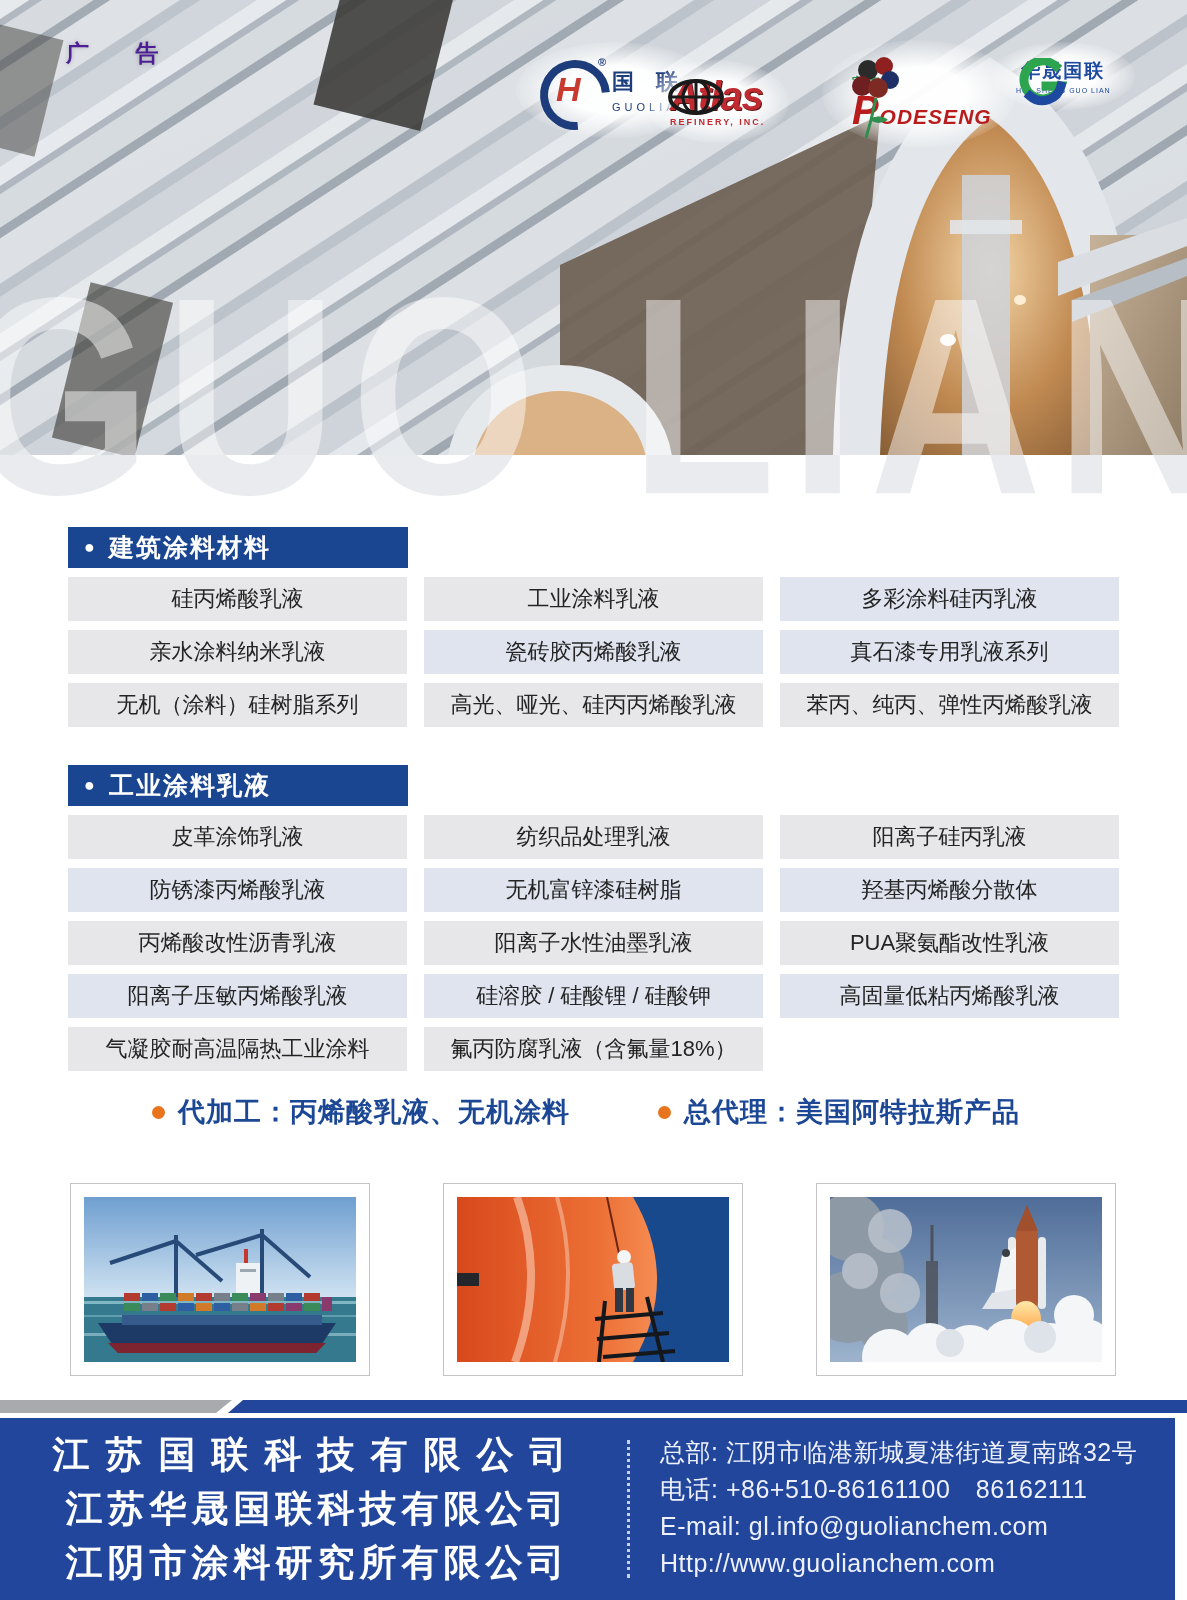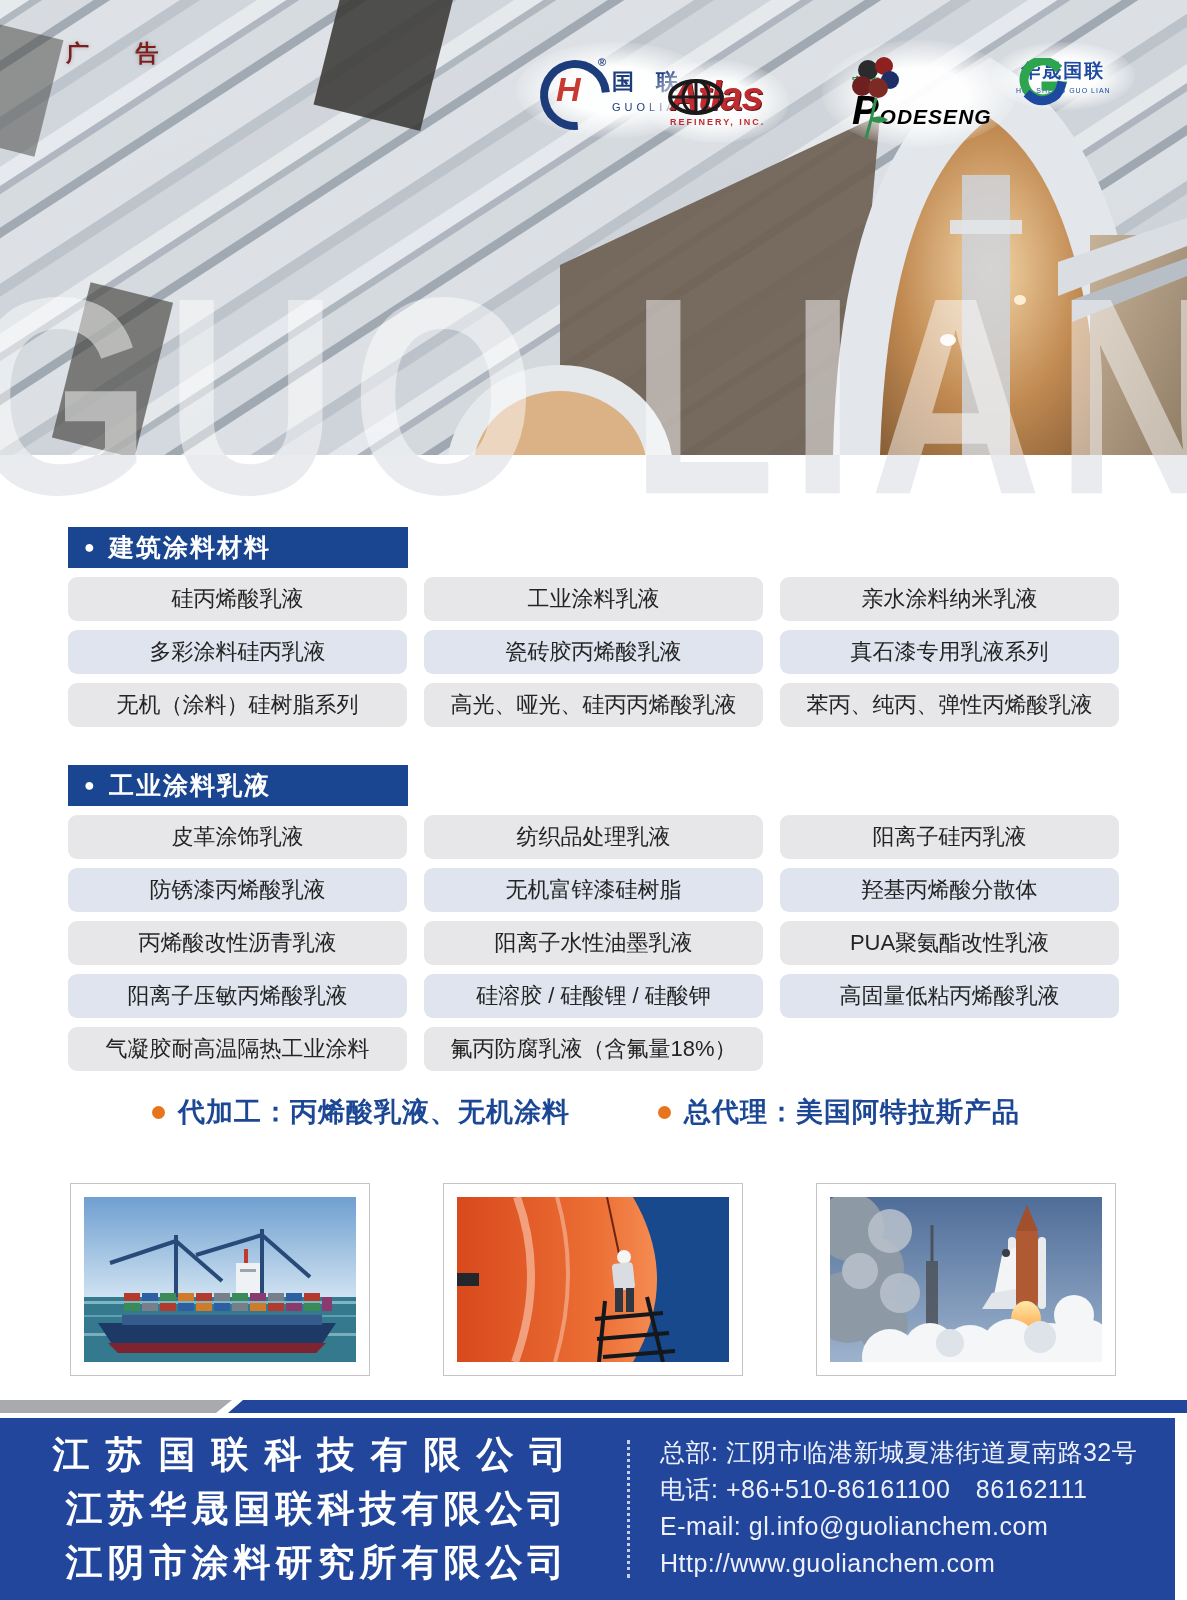--- a/index.html
+++ b/index.html
@@ -2,21 +2,21 @@
 <html><head>
 <meta charset="utf-8">
 <style>
   html,body{margin:0;padding:0;background:#ffffff;}
   .page{position:relative;width:1187px;height:1600px;background:#fff;overflow:hidden;
         font-family:"Liberation Sans","DejaVu Sans",sans-serif;}
 
   
   .hero{position:absolute;left:0;top:0;width:1187px;height:455px;overflow:hidden;background:#c9cfd6;}
   .hero svg{position:absolute;left:0;top:0;}
-  .ad-label{position:absolute;left:66px;top:38px;color:#7f1d1d;font-size:23px;font-weight:bold;
+  .ad-label{position:absolute;left:66px;top:38px;color:#4c1d95;font-size:23px;font-weight:bold;
             letter-spacing:20px;text-shadow:0 0 4px rgba(0,0,0,.25);}
 
   
   .wm{position:absolute;left:-34px;top:256px;font-size:238px;font-weight:bold;line-height:1;
       letter-spacing:14px;white-space:nowrap;transform:scaleY(1.18);transform-origin:0 0;}
   .hero .wm{color:rgba(255,255,255,.48);}
   .wm-below{position:absolute;left:0;top:455px;width:1187px;height:76px;overflow:hidden;pointer-events:none;}
   .wm-below .wm{top:-199px;color:#e9ebef;}
 
   
@@ -29,33 +29,33 @@
           border-right-color:transparent;transform:rotate(40deg);}
   .gl-h{position:absolute;left:16px;top:18px;width:34px;height:26px;color:#c8392f;font-weight:bold;
         font-style:italic;font-size:34px;line-height:26px;}
   .gl-reg{position:absolute;right:-4px;top:-2px;color:#1d3c7c;font-size:11px;font-weight:bold;}
   .gl-cn{color:#1d3c7c;font-size:22px;font-weight:bold;letter-spacing:8px;white-space:nowrap;}
   .gl-en{color:#1d3c7c;font-size:11px;letter-spacing:4px;margin-top:4px;}
   .atlas-word{color:#bf2b31;font-size:40px;font-weight:bold;font-style:italic;letter-spacing:-1px;
               text-shadow:1px 1px 0 #5c1714;line-height:1;}
   .atlas-sub{color:#bf2b31;font-size:9px;font-weight:bold;letter-spacing:2px;text-align:right;margin-top:1px;}
   .pod-cn{color:#2c8a4b;font-size:12px;letter-spacing:3px;font-weight:bold;}
-  .pod-text{color:#000000;font-size:21px;font-weight:bold;font-style:italic;letter-spacing:1px;line-height:1;}
+  .pod-text{color:#b91c1c;font-size:21px;font-weight:bold;font-style:italic;letter-spacing:1px;line-height:1;}
   .pod-text::first-letter{font-size:1.9em;}
   .hs-cn{color:#1d4aa0;font-size:19px;font-weight:bold;letter-spacing:2px;white-space:nowrap;}
   .hs-en{color:#1d4aa0;font-size:7px;letter-spacing:1px;margin-top:3px;white-space:nowrap;}
 
   
   .section{position:absolute;left:68px;width:1051px;}
   .sec-header{width:340px;height:41px;background:#1a4590;color:#fff;display:flex;align-items:center;
               padding-left:16px;box-sizing:border-box;font-size:25px;font-weight:bold;letter-spacing:2px;}
   .sec-bullet{font-size:18px;margin-right:12px;}
   .grid{margin-top:9px;display:grid;grid-template-columns:repeat(3,1fr);gap:9px 17px;}
   .cell{height:44px;display:flex;align-items:center;justify-content:center;font-size:22px;color:#242424;
-        white-space:nowrap;border-radius:9px;}
+        white-space:nowrap;}
   .cell.g{background:#e7e7e9;}
   .cell.b{background:#dfe4ef;}
 
   
   .highlights{position:absolute;left:152px;top:1094px;display:flex;align-items:flex-start;}
   .hl{display:flex;align-items:center;font-size:27px;font-weight:bold;color:#1c4795;letter-spacing:1px;}
   .hl + .hl{margin-left:88px;}
   .hl-dot{width:13px;height:13px;border-radius:50%;background:#e8751d;margin-right:13px;flex:0 0 auto;}
 
   
@@ -209,22 +209,22 @@
   </div>
 
   <div class="section" style="top:527px;">
     <div class="sec-header">
       <span class="sec-bullet">●</span>
       <span>建筑涂料材料</span>
     </div>
     <div class="grid">
       <div class="cell g">硅丙烯酸乳液</div>
       <div class="cell g">工业涂料乳液</div>
+      <div class="cell b">多彩涂料硅丙乳液</div>
       <div class="cell g">亲水涂料纳米乳液</div>
-      <div class="cell b">多彩涂料硅丙乳液</div>
       <div class="cell b">瓷砖胶丙烯酸乳液</div>
       <div class="cell b">真石漆专用乳液系列</div>
       <div class="cell g">无机（涂料）硅树脂系列</div>
       <div class="cell g">高光、哑光、硅丙丙烯酸乳液</div>
       <div class="cell g">苯丙、纯丙、弹性丙烯酸乳液</div>
     </div>
   </div>
 
   <div class="section" style="top:765px;">
     <div class="sec-header">

